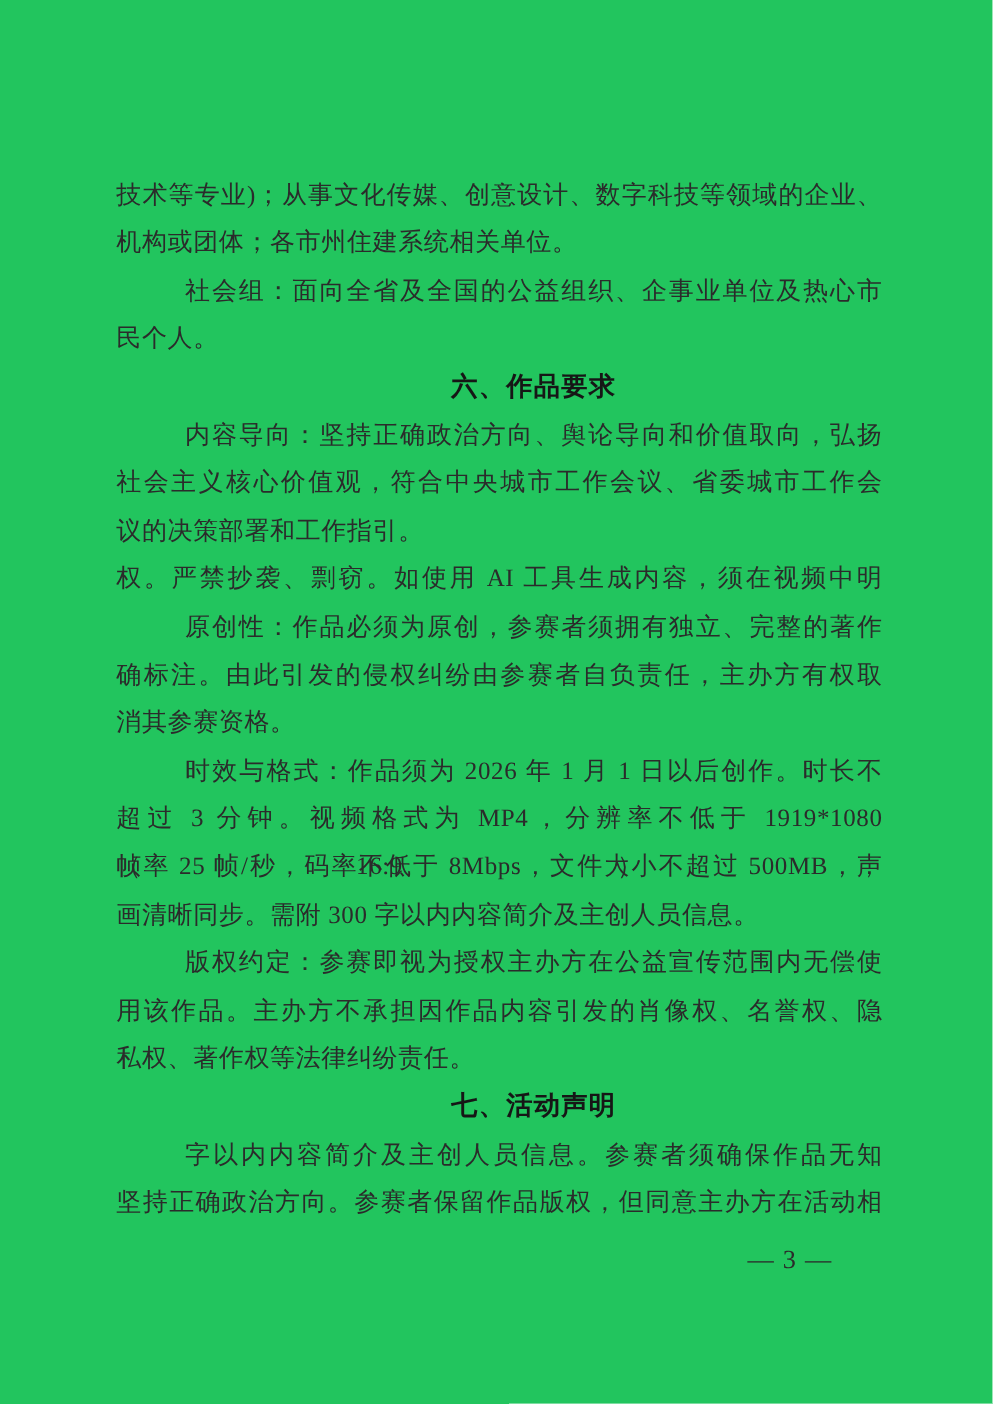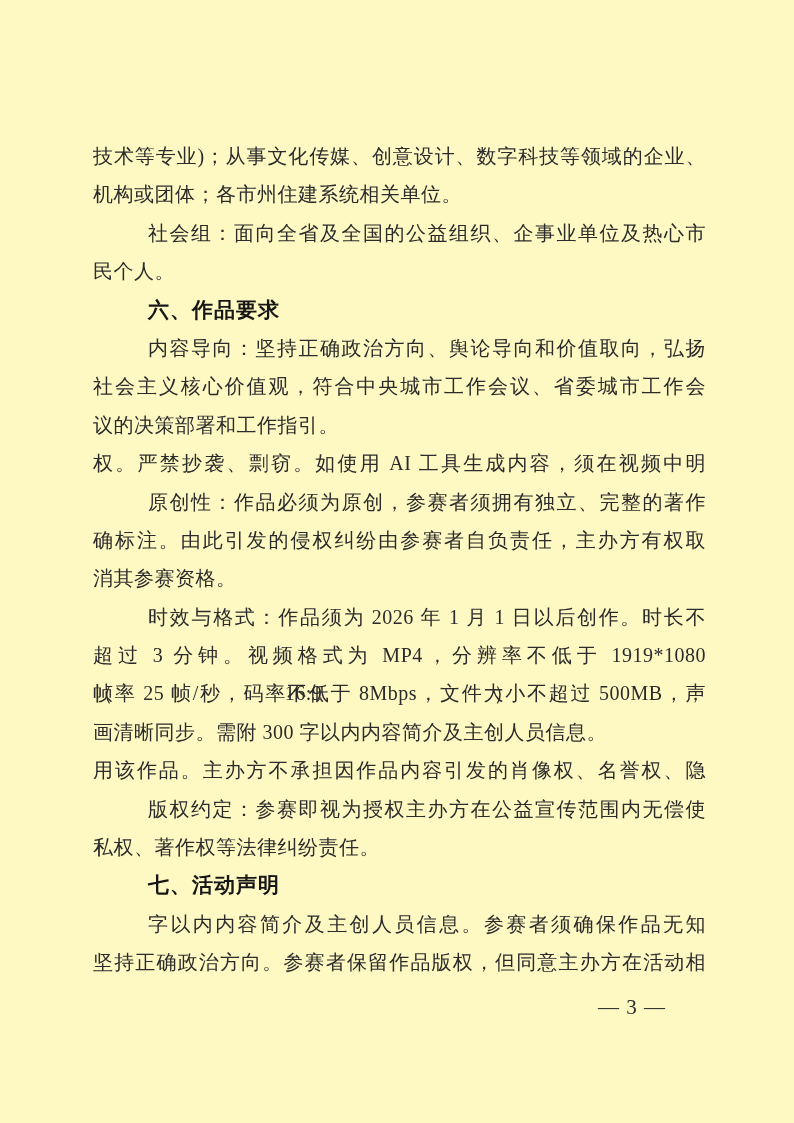--- a/index.html
+++ b/index.html
@@ -4,21 +4,21 @@
 <style>
   html, body {
     margin: 0;
     padding: 0;
     background: #ffffff;
   }
   .page {
     position: relative;
     width: 794px;
     height: 1123px;
-    background: #fef9c3;
+    background: #22c55e;
     overflow: hidden;
     font-family: "Liberation Serif", serif;
     color: #2b2b2b;
   }
   .text-block {
     position: absolute;
     left: 93px;
     top: 137px;
     width: 613px;
   }
@@ -33,20 +33,21 @@
   }
   
   .line.full {
     text-align: justify;
     text-align-last: justify;
     text-justify: inter-character;
   }
   
   .line.indent {
     text-indent: 55px;
+    text-align: center;
   }
   
   .line.heading {
     font-family: "Liberation Sans", sans-serif;
     font-weight: 700;
     font-size: 21px;
     color: #161616;
     letter-spacing: 1px;
   }
   .page-number {
@@ -75,22 +76,22 @@
     <div class="line full">社会主义核心价值观，符合中央城市工作会议、省委城市工作会</div>
     <div class="line">议的决策部署和工作指引。</div>
     <div class="line full">权。严禁抄袭、剽窃。如使用 AI 工具生成内容，须在视频中明</div>
     <div class="line indent full">原创性：作品必须为原创，参赛者须拥有独立、完整的著作</div>
     <div class="line full">确标注。由此引发的侵权纠纷由参赛者自负责任，主办方有权取</div>
     <div class="line">消其参赛资格。</div>
     <div class="line indent full">时效与格式：作品须为 2026 年 1 月 1 日以后创作。时长不</div>
     <div class="line full">超过 3 分钟。视频格式为 MP4，分辨率不低于 1919*1080（16:9），</div>
     <div class="line full">帧率 25 帧/秒，码率不低于 8Mbps，文件大小不超过 500MB，声</div>
     <div class="line">画清晰同步。需附 300 字以内内容简介及主创人员信息。</div>
+    <div class="line indent full">版权约定：参赛即视为授权主办方在公益宣传范围内无偿使</div>
     <div class="line full">用该作品。主办方不承担因作品内容引发的肖像权、名誉权、隐</div>
-    <div class="line indent full">版权约定：参赛即视为授权主办方在公益宣传范围内无偿使</div>
     <div class="line">私权、著作权等法律纠纷责任。</div>
     <div class="line heading indent">七、活动声明</div>
     <div class="line indent full">字以内内容简介及主创人员信息。参赛者须确保作品无知</div>
     <div class="line full">坚持正确政治方向。参赛者保留作品版权，但同意主办方在活动相</div>
   </div>
 
   <div class="page-number">— 3 —</div>
 </div>
 
 </body></html>

